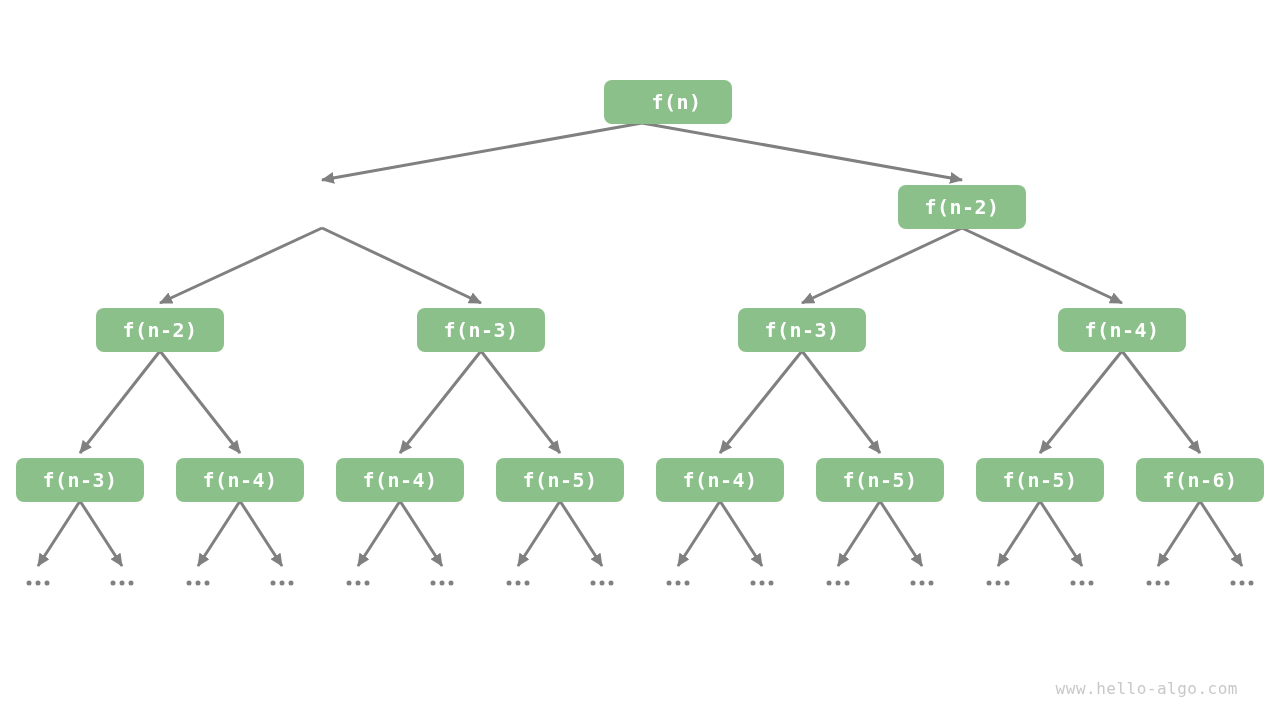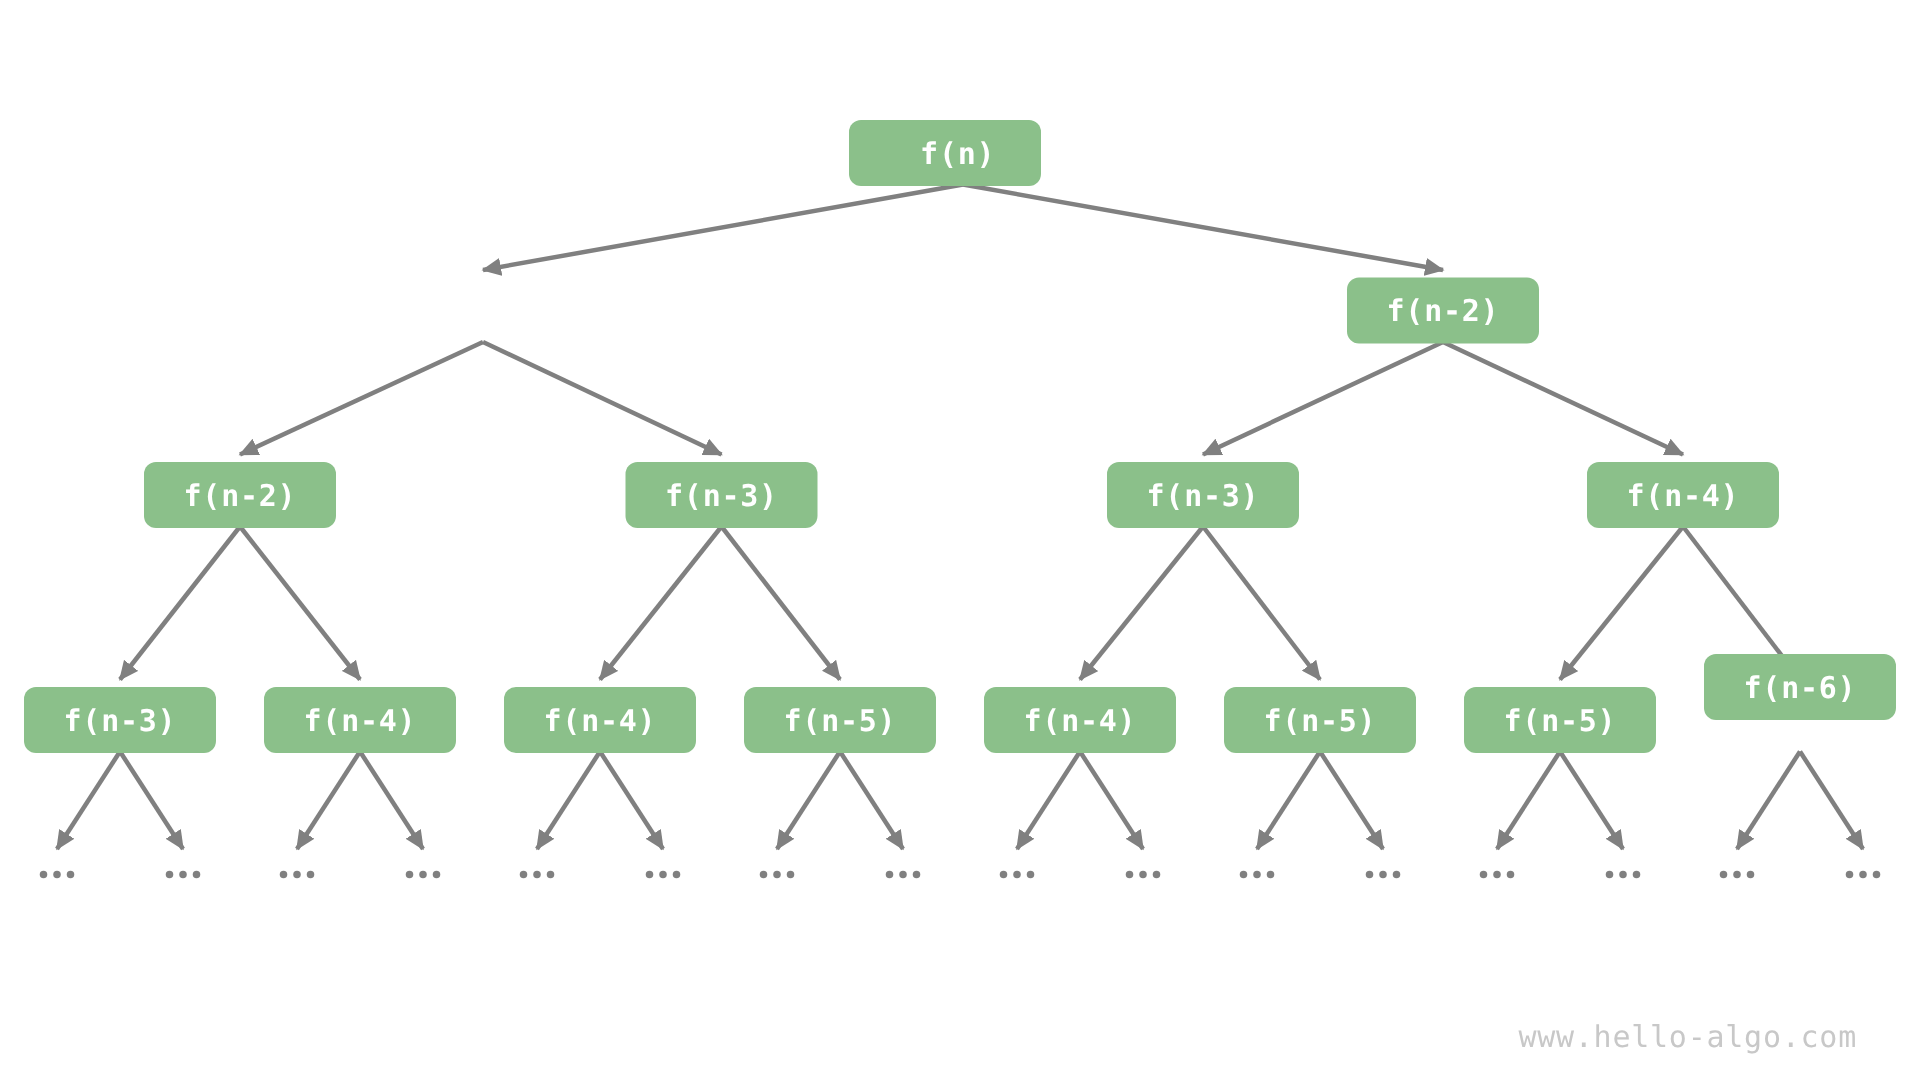--- a/index.html
+++ b/index.html
@@ -47,21 +47,21 @@
     width: 5px;
     height: 5px;
     border-radius: 50%;
     background: var(--arrow, #808080);
   }
   .watermark {
     position: absolute;
     top: 679px;
     right: 42px;
     font-family: "DejaVu Sans Mono", monospace;
-    font-size: 20px;
+    font-size: 16px;
     color: var(--watermark, #c8c8c8);
     letter-spacing: 0.5px;
   }
 </style>
 </head>
 <body>
 
 <div id="canvas">
   <svg id="edges" width="1280" height="720" xmlns="http://www.w3.org/2000/svg">
     <defs>
@@ -94,34 +94,34 @@
       <line x1="720" y1="501" x2="678" y2="566" stroke="#808080" stroke-width="3" marker-end="url(#arrowhead)"></line>
       <line x1="720" y1="501" x2="762" y2="566" stroke="#808080" stroke-width="3" marker-end="url(#arrowhead)"></line>
       <line x1="880" y1="501" x2="838" y2="566" stroke="#808080" stroke-width="3" marker-end="url(#arrowhead)"></line>
       <line x1="880" y1="501" x2="922" y2="566" stroke="#808080" stroke-width="3" marker-end="url(#arrowhead)"></line>
       <line x1="1040" y1="501" x2="998" y2="566" stroke="#808080" stroke-width="3" marker-end="url(#arrowhead)"></line>
       <line x1="1040" y1="501" x2="1082" y2="566" stroke="#808080" stroke-width="3" marker-end="url(#arrowhead)"></line>
       <line x1="1200" y1="501" x2="1158" y2="566" stroke="#808080" stroke-width="3" marker-end="url(#arrowhead)"></line>
       <line x1="1200" y1="501" x2="1242" y2="566" stroke="#808080" stroke-width="3" marker-end="url(#arrowhead)"></line>
     </svg>
   <div class="watermark">www.hello-algo.com</div>
-<div class="node" style="left: 566px; top: 80px; padding-left: 17px;">f(n)</div>
+<div class="node" style="left: 604px; top: 80px; padding-left: 17px;">f(n)</div>
     <div class="node" style="left: 898px; top: 185px;">f(n-2)</div>
     <div class="node" style="left: 96px; top: 308px;">f(n-2)</div>
     <div class="node" style="left: 417px; top: 308px;">f(n-3)</div>
     <div class="node" style="left: 738px; top: 308px;">f(n-3)</div>
     <div class="node" style="left: 1058px; top: 308px;">f(n-4)</div>
     <div class="node" style="left: 16px; top: 458px;">f(n-3)</div>
     <div class="node" style="left: 176px; top: 458px;">f(n-4)</div>
     <div class="node" style="left: 336px; top: 458px;">f(n-4)</div>
     <div class="node" style="left: 496px; top: 458px;">f(n-5)</div>
     <div class="node" style="left: 656px; top: 458px;">f(n-4)</div>
     <div class="node" style="left: 816px; top: 458px;">f(n-5)</div>
     <div class="node" style="left: 976px; top: 458px;">f(n-5)</div>
-    <div class="node" style="left: 1136px; top: 436px;">f(n-6)</div>
+    <div class="node" style="left: 1136px; top: 458px;">f(n-6)</div>
     <div class="dots" style="left: 38px; top: 583px;">
       <span class="dot"></span>
       <span class="dot"></span>
       <span class="dot"></span>
     </div>
     <div class="dots" style="left: 122px; top: 583px;">
       <span class="dot"></span>
       <span class="dot"></span>
       <span class="dot"></span>
     </div>

